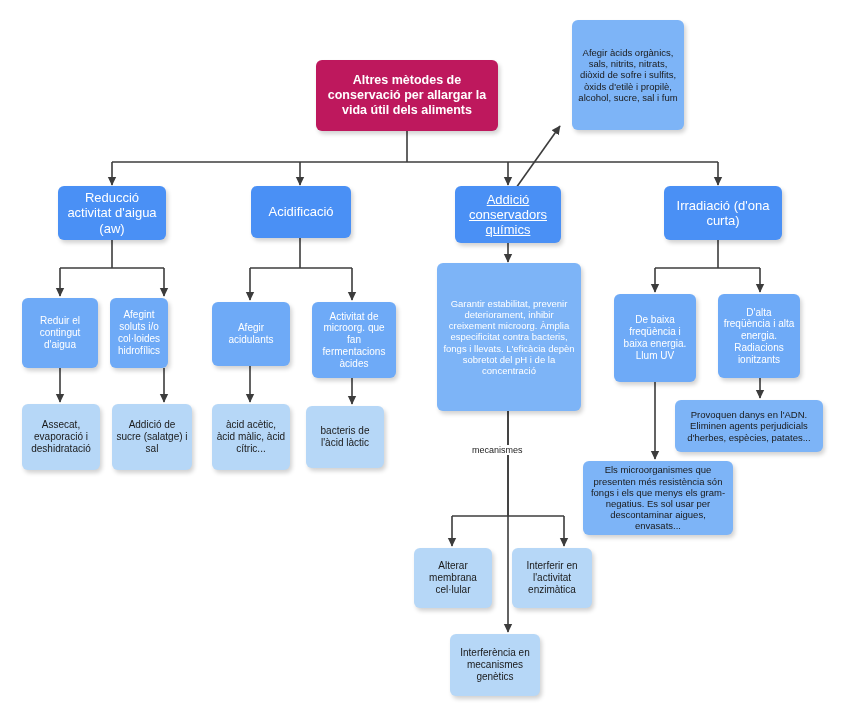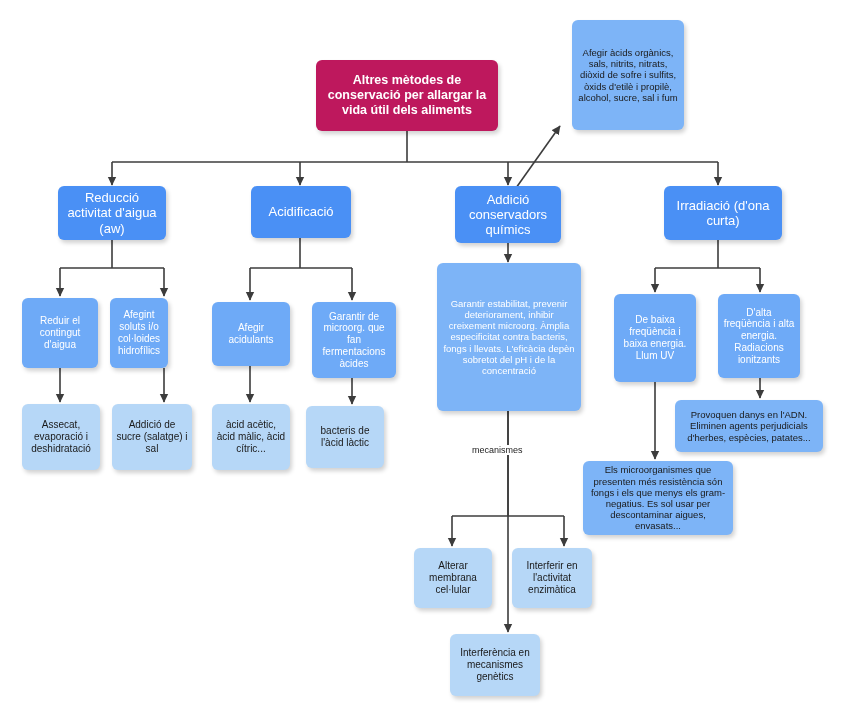--- a/index.html
+++ b/index.html
@@ -79,21 +79,21 @@
   <div class="node lvl-note" style="left:572px;top:20px;width:112px;height:110px;">
     <span>Afegir àcids orgànics, sals, nitrits, nitrats, diòxid de sofre i sulfits, òxids d'etilè i propilè, alcohol, sucre, sal i fum</span>
   </div>
 
   <div class="node lvl-main" style="left:58px;top:186px;width:108px;height:54px;">
     <span>Reducció activitat d'aigua (aw)</span>
   </div>
   <div class="node lvl-main" style="left:251px;top:186px;width:100px;height:52px;">
     <span>Acidificació</span>
   </div>
-  <div class="node lvl-main" style="left:455px;top:186px;width:106px;height:57px;">
+  <div class="node lvl-main" style="left:455px;top:186px;width:106px;height:57px;text-decoration:underline;">
     <span>Addició conservadors químics</span>
   </div>
   <div class="node lvl-main" style="left:664px;top:186px;width:118px;height:54px;">
     <span>Irradiació (d'ona curta)</span>
   </div>
 
   <div class="node lvl-mid" style="left:22px;top:298px;width:76px;height:70px;">
     <span>Reduir el contingut d'aigua</span>
   </div>
   <div class="node lvl-mid" style="left:110px;top:298px;width:58px;height:70px;">
@@ -103,21 +103,21 @@
     <span>Assecat, evaporació i deshidratació</span>
   </div>
   <div class="node lvl-leaf" style="left:112px;top:404px;width:80px;height:66px;">
     <span>Addició de sucre (salatge) i sal</span>
   </div>
 
   <div class="node lvl-mid" style="left:212px;top:302px;width:78px;height:64px;">
     <span>Afegir acidulants</span>
   </div>
   <div class="node lvl-mid" style="left:312px;top:302px;width:84px;height:76px;">
-    <span>Garantir de microorg. que fan fermentacions àcides</span>
+    <span>Activitat de microorg. que fan fermentacions àcides</span>
   </div>
   <div class="node lvl-leaf" style="left:212px;top:404px;width:78px;height:66px;">
     <span>àcid acètic, àcid màlic, àcid cítric...</span>
   </div>
   <div class="node lvl-leaf" style="left:306px;top:406px;width:78px;height:62px;">
     <span>bacteris de l'àcid làctic</span>
   </div>
 
   <div class="node lvl-note" style="left:437px;top:263px;width:144px;height:148px;text-align:center;">
     <span style="color:#ffffff;">Garantir estabilitat, prevenir deteriorament, inhibir creixement microorg. Àmplia especificitat contra bacteris, fongs i llevats. L'eficàcia depèn sobretot del pH i de la concentració</span>

